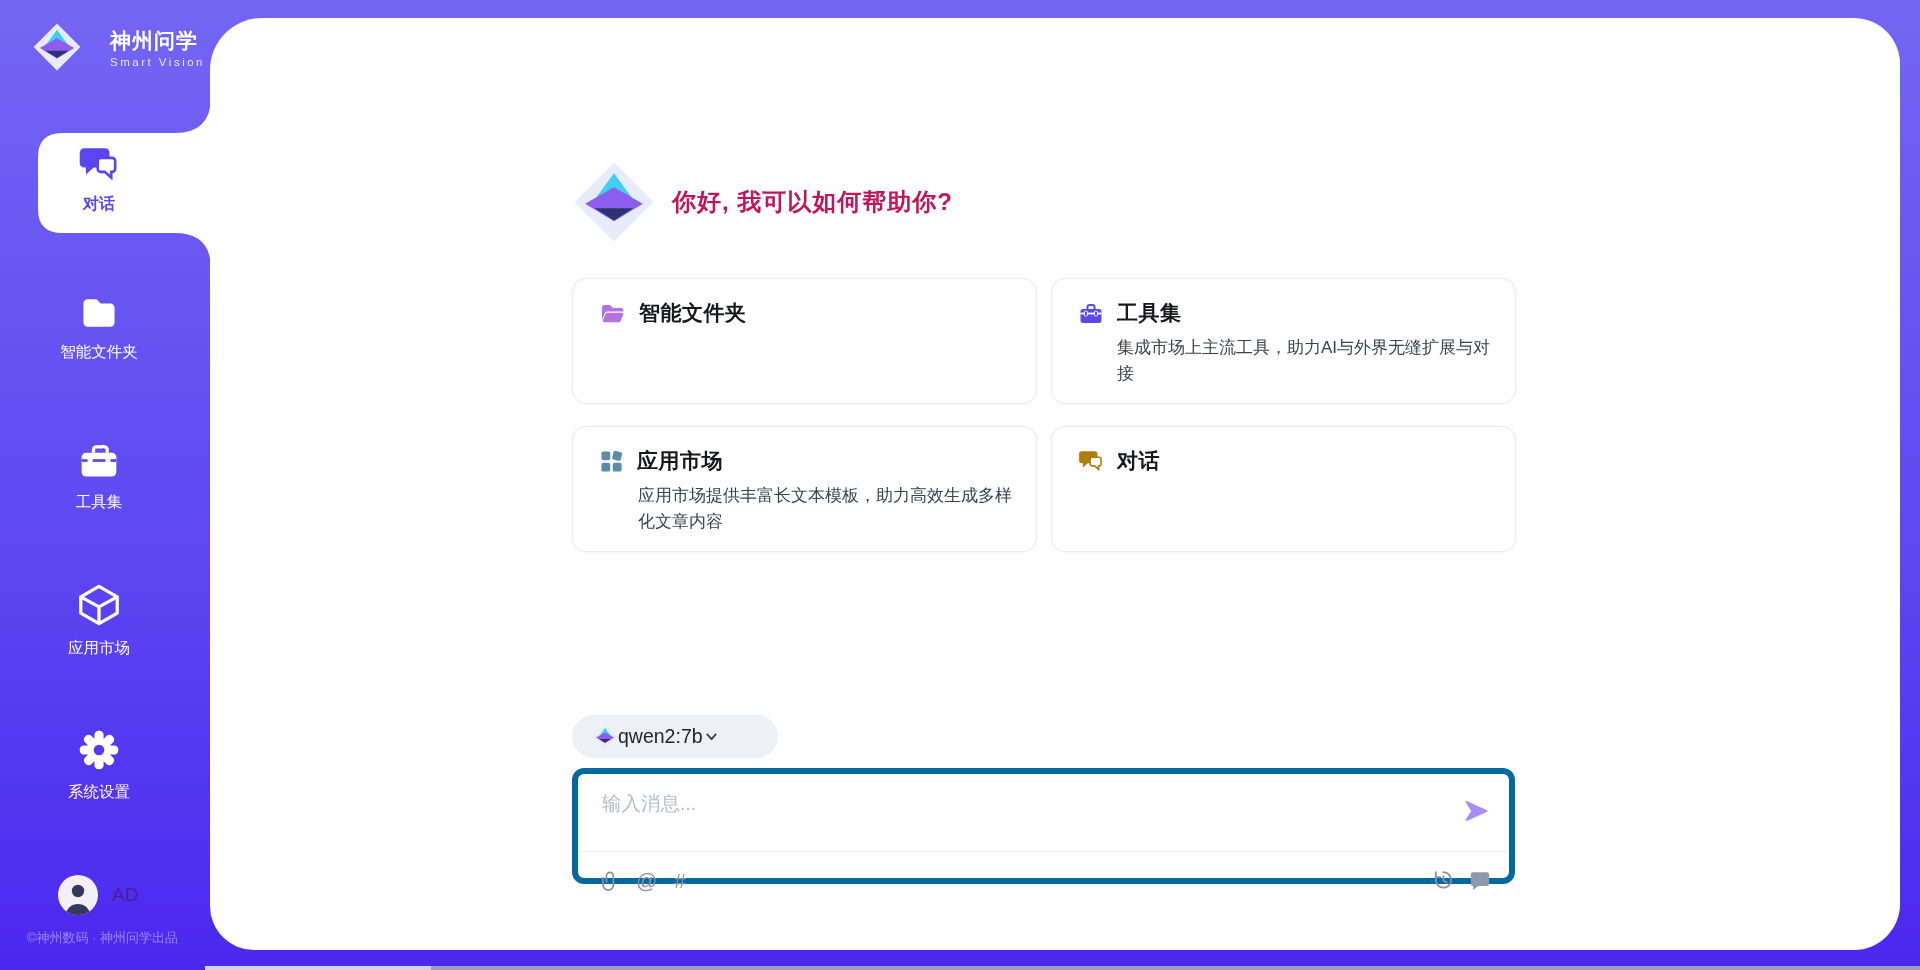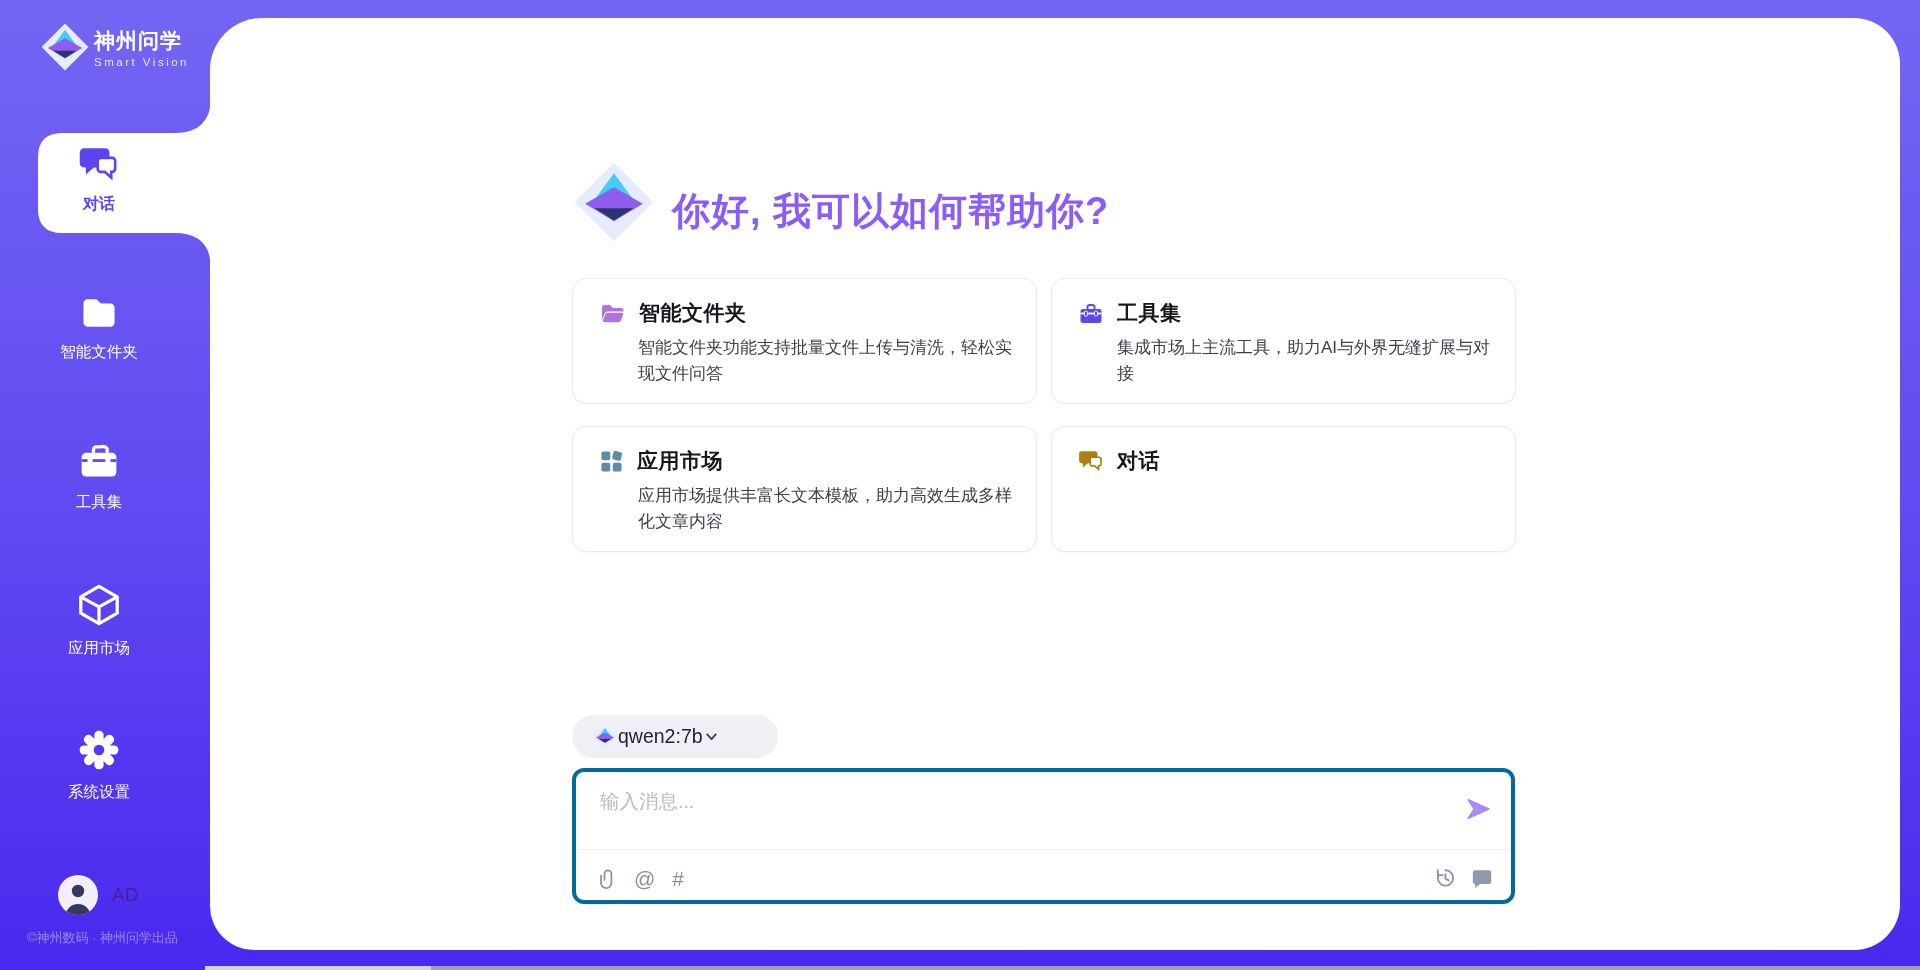--- a/index.html
+++ b/index.html
@@ -11,61 +11,61 @@
   }
 
   
   .panel {
     position:absolute; left:210px; top:18px; right:20px; bottom:20px;
     background:#ffffff;
     border-radius:52px 46px 46px 44px;
   }
 
   
-  .brand { position:absolute; left:40px; top:22px; display:flex; align-items:center; gap:4px; }
+  .brand { position:absolute; left:32px; top:22px; display:flex; align-items:center; gap:28px; }
   .brand-text .t1 { color:#fff; font-size:21px; font-weight:700; letter-spacing:1px; }
   .brand-text .t2 { color:#e9e9ff; font-size:11.5px; letter-spacing:2.5px; margin-top:1px; }
 
   .nav-item { position:absolute; left:0; width:198px; text-align:center; cursor:pointer; }
   .nav-item .ico { display:block; margin:0 auto; }
   .nav-label { display:block; margin-top:10px; color:#ffffff; font-size:15.5px; }
 
   .active-blob { position:absolute; left:38px; top:97px; width:173px; height:172px; }
   .active-icon { position:absolute; left:78px; top:144px; }
   .active-label { position:absolute; left:38px; top:194px; width:122px; text-align:center;
                   color:#5b45f0; font-size:16px; font-weight:600; cursor:pointer; }
 
   .user-chip { position:absolute; left:58px; top:875px; display:flex; align-items:center; gap:14px; cursor:pointer; }
   .avatar { width:40px; height:40px; border-radius:50%; background:#f4eef8; display:flex; align-items:center; justify-content:center; overflow:hidden; }
   .user-name { color:#4c1d95; font-size:19px; font-weight:500; }
   .copyright { position:absolute; left:0; top:929px; width:205px; text-align:center;
                color:rgba(255,255,255,0.42); font-size:13px; }
 
   
   .greet-logo { position:absolute; left:572px; top:160px; }
-  .greet-text { position:absolute; left:672px; top:186px; font-size:38px; font-weight:800;
-                color:#8b5cf6; letter-spacing:1px; }
+  .greet-text { position:absolute; left:672px; top:186px; font-size:24px; font-weight:800;
+                color:#be185d; letter-spacing:1px; }
 
   
   .cards { position:absolute; left:572px; top:278px; width:944px;
            display:grid; grid-template-columns:465px 465px; column-gap:14px; row-gap:22px; }
   .card { height:126px; background:#fff; border:1px solid #e9e9f0; border-radius:14px;
           padding:20px 24px 0 26px; cursor:pointer; box-shadow:0 1px 3px rgba(40,40,80,0.03); }
   .card-head { display:flex; align-items:center; gap:13px; }
   .card-title { font-size:21px; font-weight:700; color:#17181d; letter-spacing:0.5px; }
   .card-desc { margin:8px 0 0 39px; width:378px; font-size:17px; line-height:1.5; color:#3e414e; }
 
   
   .model-pill { position:absolute; left:572px; top:715px; width:206px; height:43px;
                 background:#eef0f6; border-radius:22px; display:flex; align-items:center;
                 padding-left:20px; cursor:pointer; }
   .model-name { font-size:19.5px; color:#23242b; }
 
-  .input-box { position:absolute; left:572px; top:768px; width:943px; height:136px;
-               background:#fff; border:4px solid #0369a1; border-radius:12px; }
+  .input-box { position:absolute; left:572px; top:768px; width:943px; height:116px;
+               background:#fff; border:6px solid #0369a1; border-radius:12px; }
   .input-box textarea {
     position:absolute; left:24px; top:16px; width:840px; height:52px;
     border:none; outline:none; resize:none; background:transparent;
     font-family:inherit; font-size:19.5px; color:#33343c;
   }
   .input-box textarea::placeholder { color:#b8bbc7; }
   .send-btn { position:absolute; right:20px; top:24px; width:26px; height:26px; cursor:pointer; }
   .divider { position:absolute; left:1px; right:1px; top:77px; height:1px; background:#ecedf2; }
   .tools-left { position:absolute; left:22px; top:94px; display:flex; align-items:center; gap:17px; }
   .tools-right { position:absolute; right:18px; top:94px; display:flex; align-items:center; gap:15px; }
@@ -174,21 +174,20 @@
   <div class="card">
     <div class="card-head">
       <svg width="27" height="24" viewBox="0 0 26 24">
         <g fill="#b273e0">
           <path d="M2.5 6.5 a2.5 2.5 0 0 1 2.5 -2.5 h5.5 l3 3 h8 a2.5 2.5 0 0 1 2.5 2.5 v1 h-16 a3 3 0 0 0 -2.8 1.9 l-2.7 6.6 z"></path>
           <path d="M6 13 a2 2 0 0 1 1.9 -1.3 h14.2 a1.6 1.6 0 0 1 1.5 2.2 l-2.4 6 a2 2 0 0 1 -1.9 1.3 H5 a1.6 1.6 0 0 1 -1.5 -2.2 z"></path>
         </g>
       </svg>
       <span class="card-title">智能文件夹</span>
     </div>
-    <p class="card-desc">智能文件夹功能支持批量文件上传与清洗，轻松实现文件问答</p>
   </div>
 
   <div class="card">
     <div class="card-head">
       <svg width="26" height="24" viewBox="0 0 26 24">
         <rect x="2.5" y="8" width="21" height="14" rx="2.5" fill="#5b48ea"></rect>
         <path d="M9.5 8 v-2 a2 2 0 0 1 2 -2 h3 a2 2 0 0 1 2 2 v2" fill="none" stroke="#5b48ea" stroke-width="2"></path>
         <rect x="2.5" y="11.6" width="21" height="1.8" fill="#ffffff"></rect>
         <rect x="6.5" y="10.2" width="3" height="4.8" rx="0.8" fill="#5b48ea" stroke="#ffffff" stroke-width="0.9"></rect>
         <rect x="16.5" y="10.2" width="3" height="4.8" rx="0.8" fill="#5b48ea" stroke="#ffffff" stroke-width="0.9"></rect>

